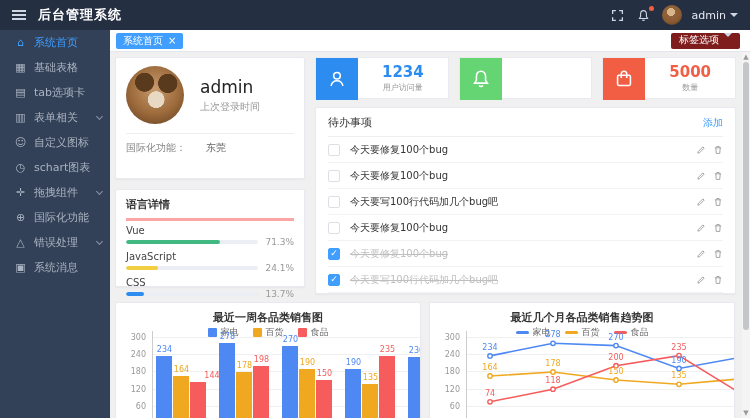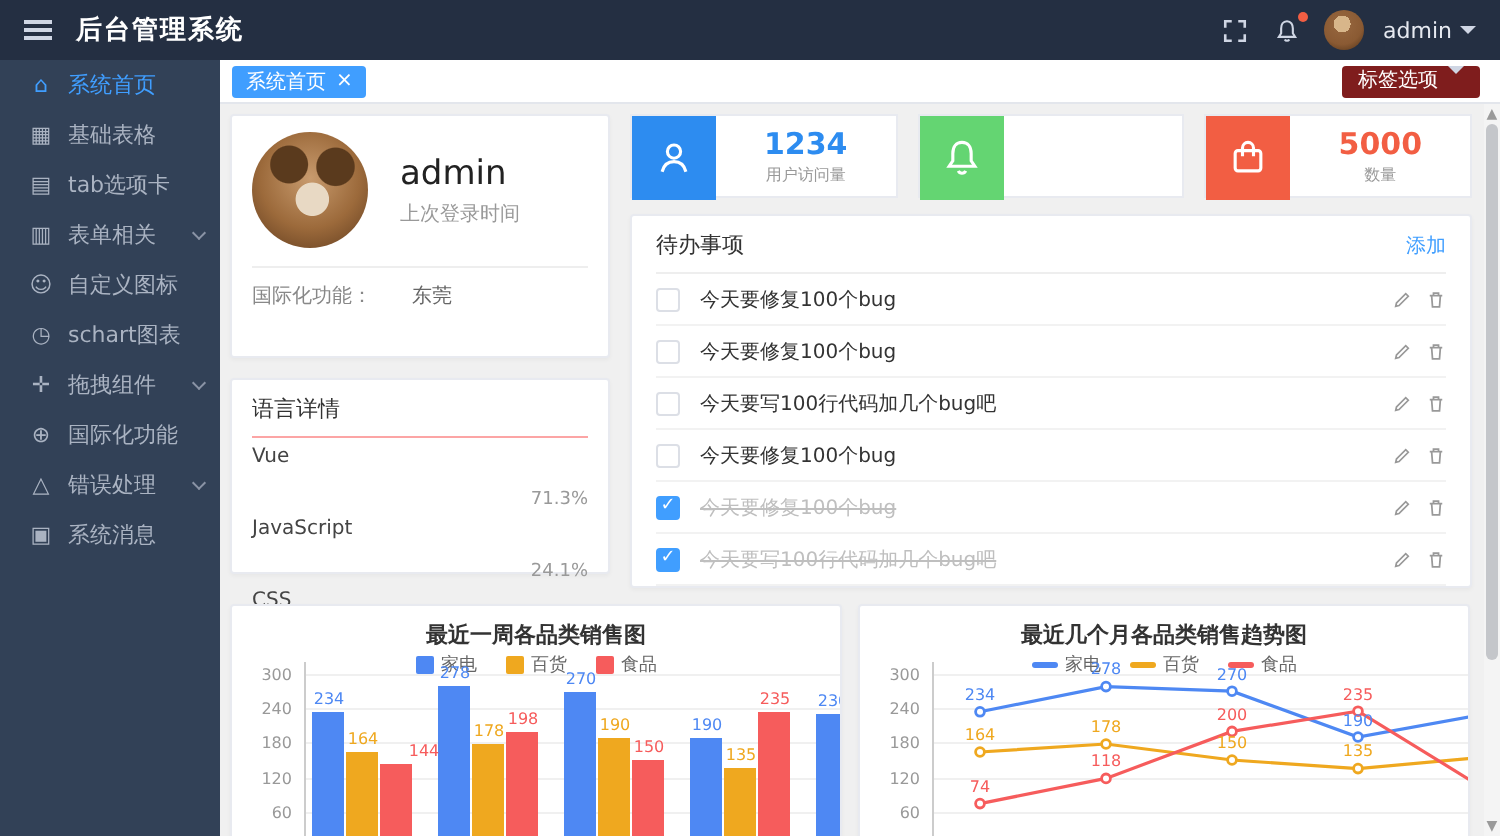--- a/index.html
+++ b/index.html
@@ -54,25 +54,25 @@
   .pro-name h2 { font-size:17px; font-weight:normal; color:#222; }
   .pro-name p { font-size:10px; color:#999; margin-top:3px; }
   .pro-div { border-top:1px solid #eee; margin:9px 0 7px; }
   .pro-row { display:flex; font-size:10px; color:#888; margin-top:4px; }
   .pro-row .pl { width:80px; flex:none; }
   .pro-row .pv { color:#666; }
 
   
   .langs { height:98px; padding:7px 10px 0; }
   .card-title { font-size:11px; color:#333; }
-  .langs .card-title { padding-bottom:6px; border-bottom:1px solid #fca5a5; }
+  .langs .card-title { padding-bottom:6px; border-bottom:3px solid #fca5a5;font-weight:bold; }
   .lang-row { margin-top:4px; }
   .lang-top { display:flex; justify-content:space-between; align-items:flex-end; }
   .lang-name { font-size:10px; color:#444; }
-  .lang-line { display:flex; align-items:flex-end; gap:6px; margin-top:1px;flex-direction:column; }
+  .lang-line { display:flex; align-items:center; gap:6px; margin-top:1px; }
   .ltrack { flex:1; height:4px; background:#ebeef5; border-radius:2px; overflow:hidden; }
   .lfill { height:4px; border-radius:2px; }
   .lpct { font-size:9px; color:#999; width:30px; text-align:right; flex:none; }
 
   
   .stats { display:flex; gap:10px; }
   .stat-card { flex:1; height:42px; display:flex; background:#fff; border:1px solid #e8eaf0; cursor:pointer; }
   .stat-ic { width:42px; height:42px; flex:none; display:flex; align-items:center; justify-content:center; }
   .stat-tx { flex:1; display:flex; flex-direction:column; align-items:center; justify-content:center; }
   .stat-num { font-size:15px; font-weight:bold; }

